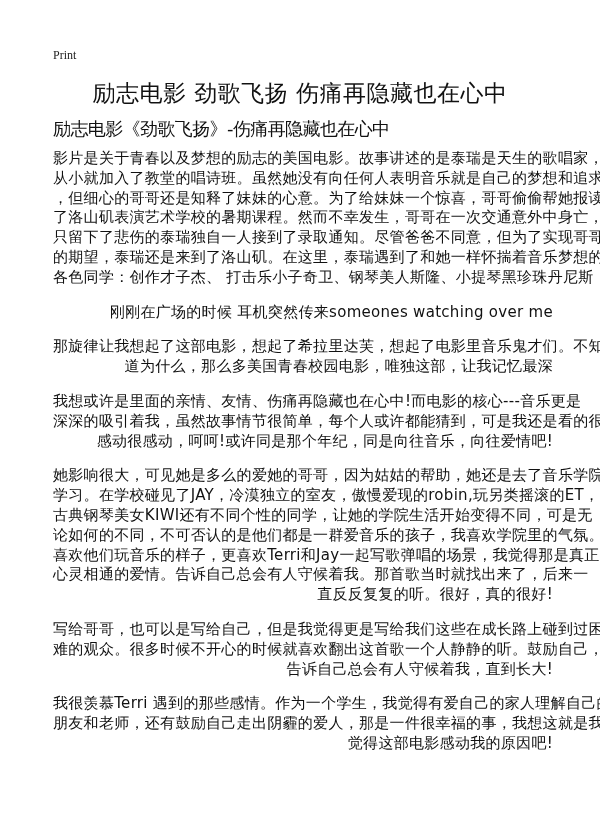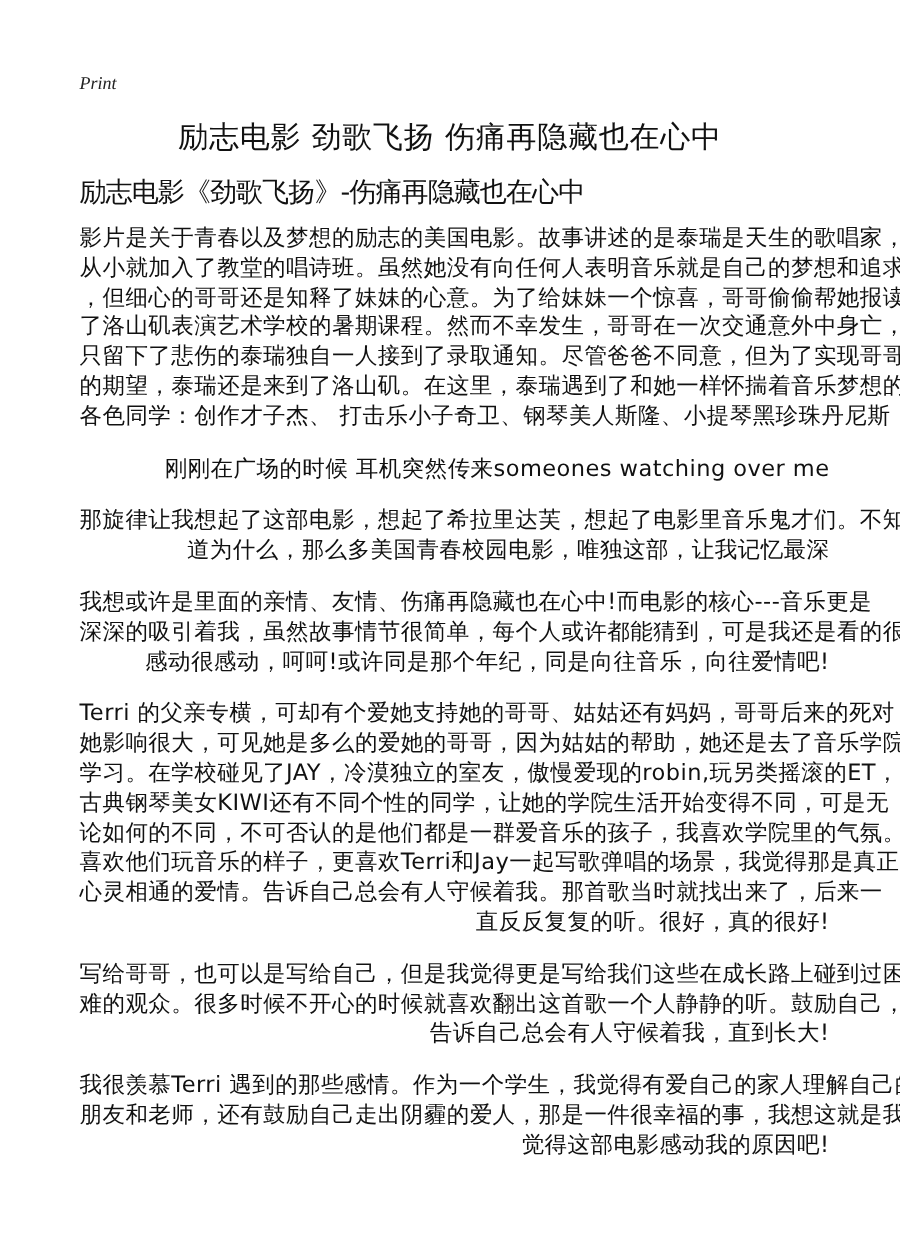--- a/index.html
+++ b/index.html
@@ -15,29 +15,28 @@
       color: #111111;
       font-family: "DejaVu Sans", "Liberation Sans", sans-serif;
     }
     .print-label {
       position: absolute;
       left: 53px;
       top: 48px;
       font-family: "Liberation Serif", "DejaVu Serif", serif;
       font-size: 12px;
       color: #222;
-      font-style: italic;
     }
     .page-title {
       position: absolute;
       left: 0;
       width: 600px;
       top: 78px;
       text-align: center;
-      font-size: 20px;
+      font-size: 23px;
       font-weight: normal;
       letter-spacing: 0.5px;
       margin: 0;
       color: #111;
     }
     .content {
       position: absolute;
       left: 53px;
       top: 119px;
       width: 500px;
@@ -90,21 +89,20 @@
     <span class="line">道为什么，那么多美国青春校园电影，唯独这部，让我记忆最深</span>
   </div>
 
   <div class="para">
     <span class="line">我想或许是里面的亲情、友情、伤痛再隐藏也在心中!而电影的核心---音乐更是</span>
     <span class="line">深深的吸引着我，虽然故事情节很简单，每个人或许都能猜到，可是我还是看的很</span>
     <span class="line">感动很感动，呵呵!或许同是那个年纪，同是向往音乐，向往爱情吧!</span>
   </div>
 
   <div class="para">
-    <span class="line">Terri 的父亲专横，可却有个爱她支持她的哥哥、姑姑还有妈妈，哥哥后来的死对</span>
     <span class="line">她影响很大，可见她是多么的爱她的哥哥，因为姑姑的帮助，她还是去了音乐学院</span>
     <span class="line">学习。在学校碰见了JAY，冷漠独立的室友，傲慢爱现的robin,玩另类摇滚的ET，</span>
     <span class="line">古典钢琴美女KIWI还有不同个性的同学，让她的学院生活开始变得不同，可是无</span>
     <span class="line">论如何的不同，不可否认的是他们都是一群爱音乐的孩子，我喜欢学院里的气氛。</span>
     <span class="line">喜欢他们玩音乐的样子，更喜欢Terri和Jay一起写歌弹唱的场景，我觉得那是真正</span>
     <span class="line">心灵相通的爱情。告诉自己总会有人守候着我。那首歌当时就找出来了，后来一</span>
     <span class="line">直反反复复的听。很好，真的很好!</span>
   </div>
 
   <div class="para">

